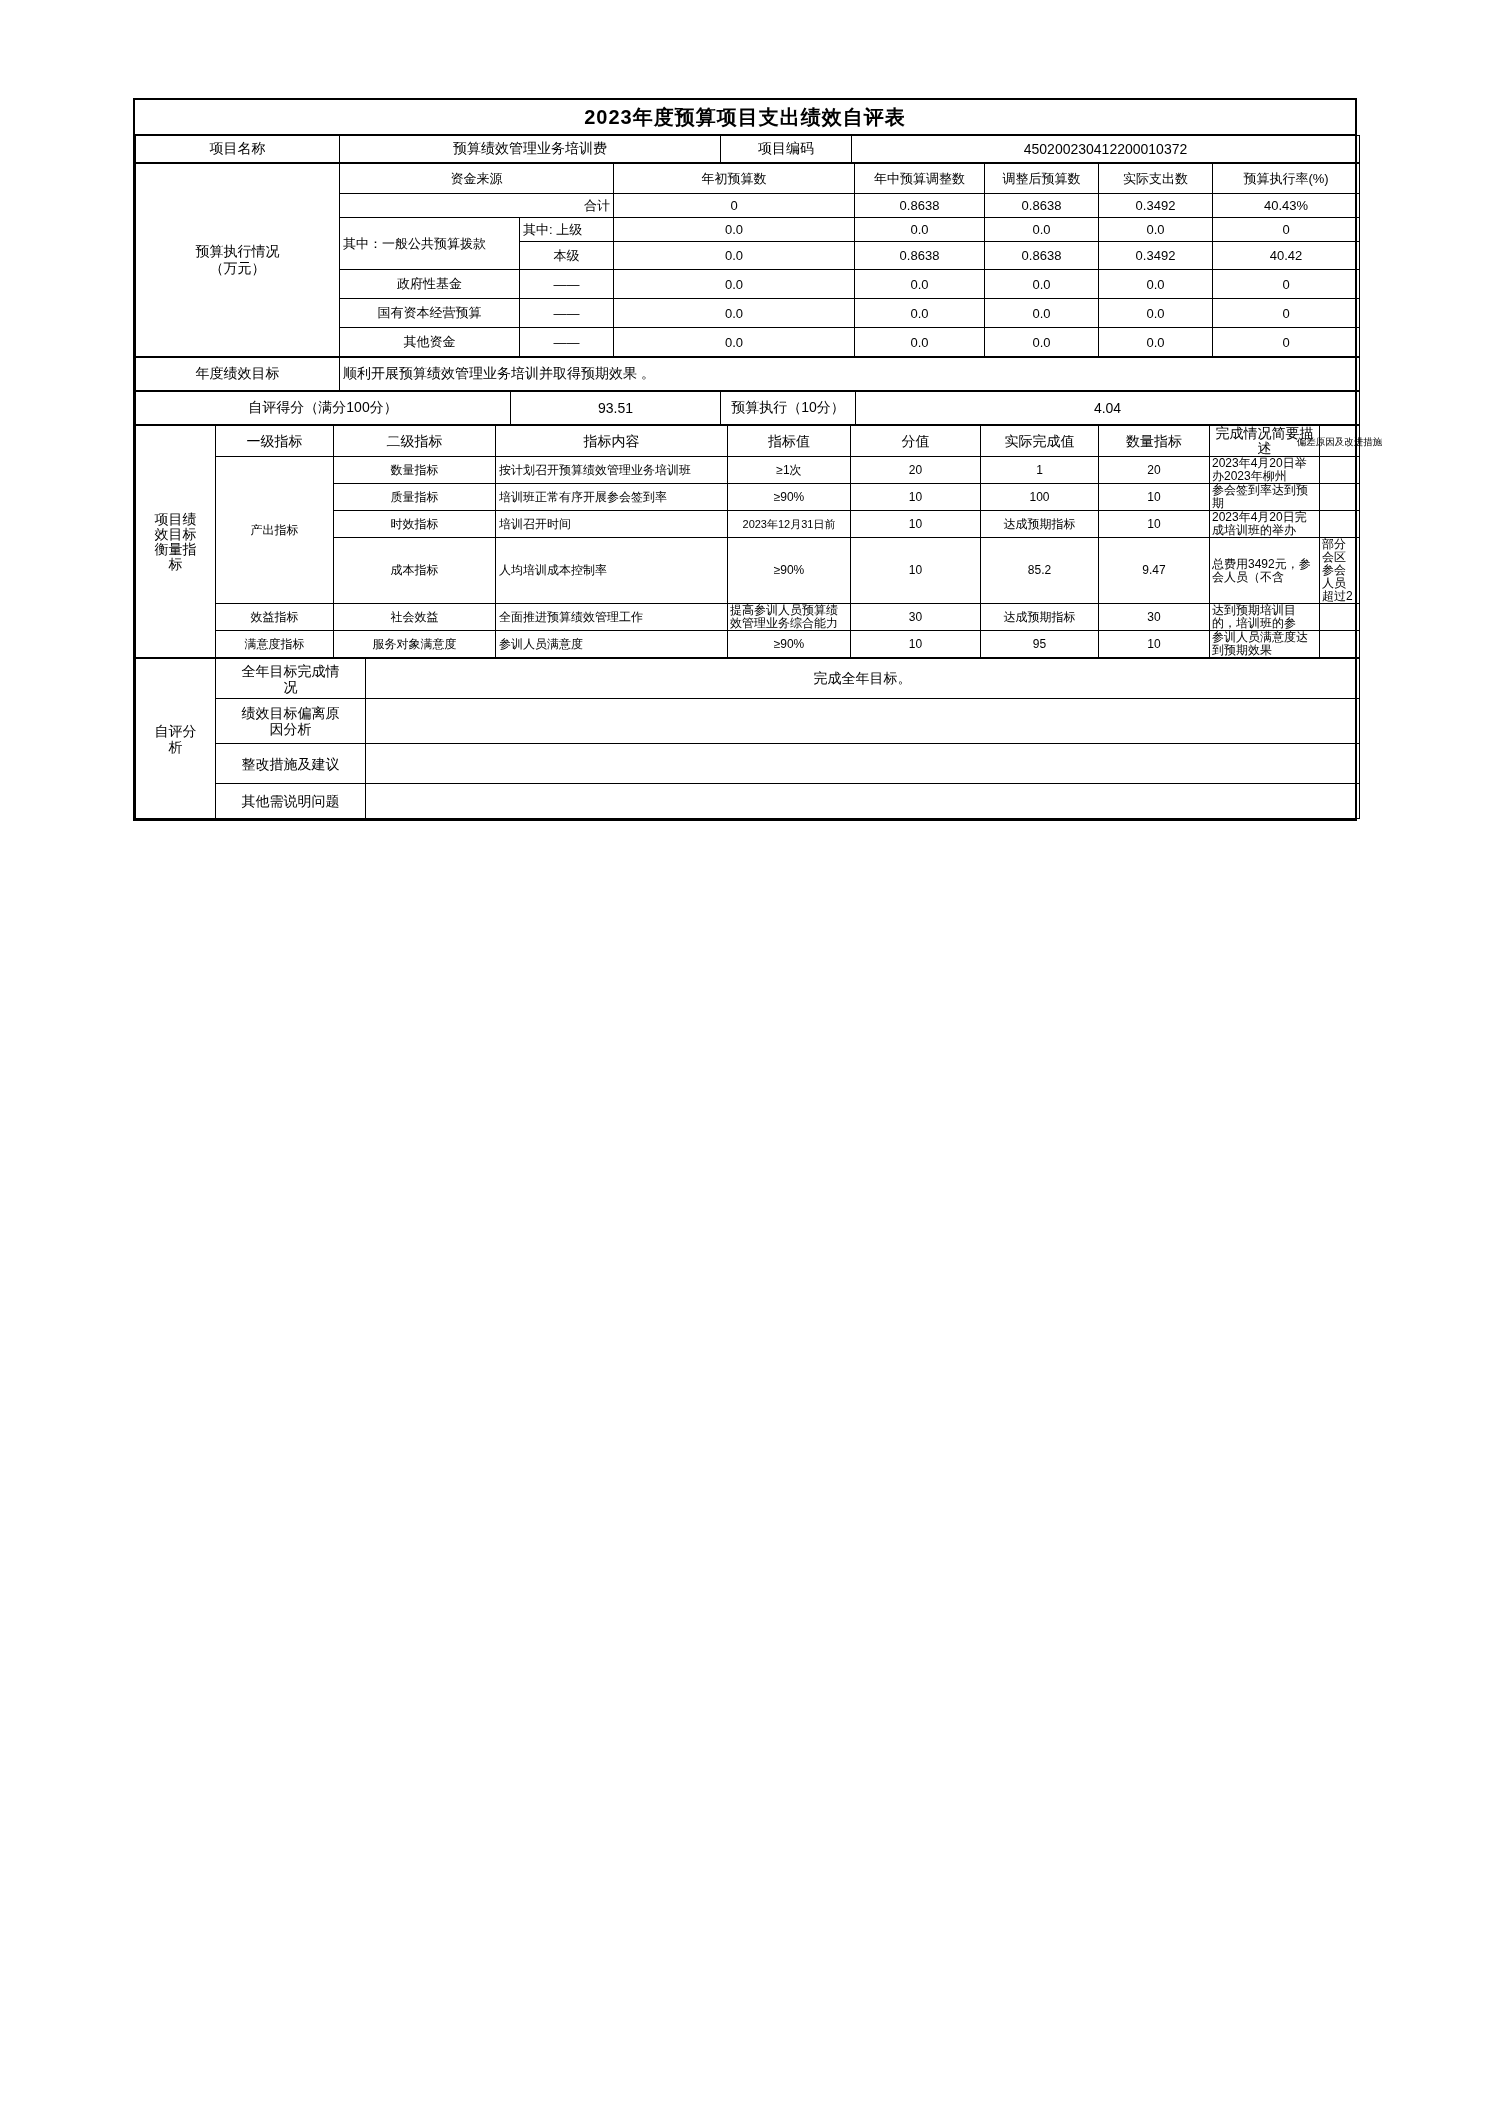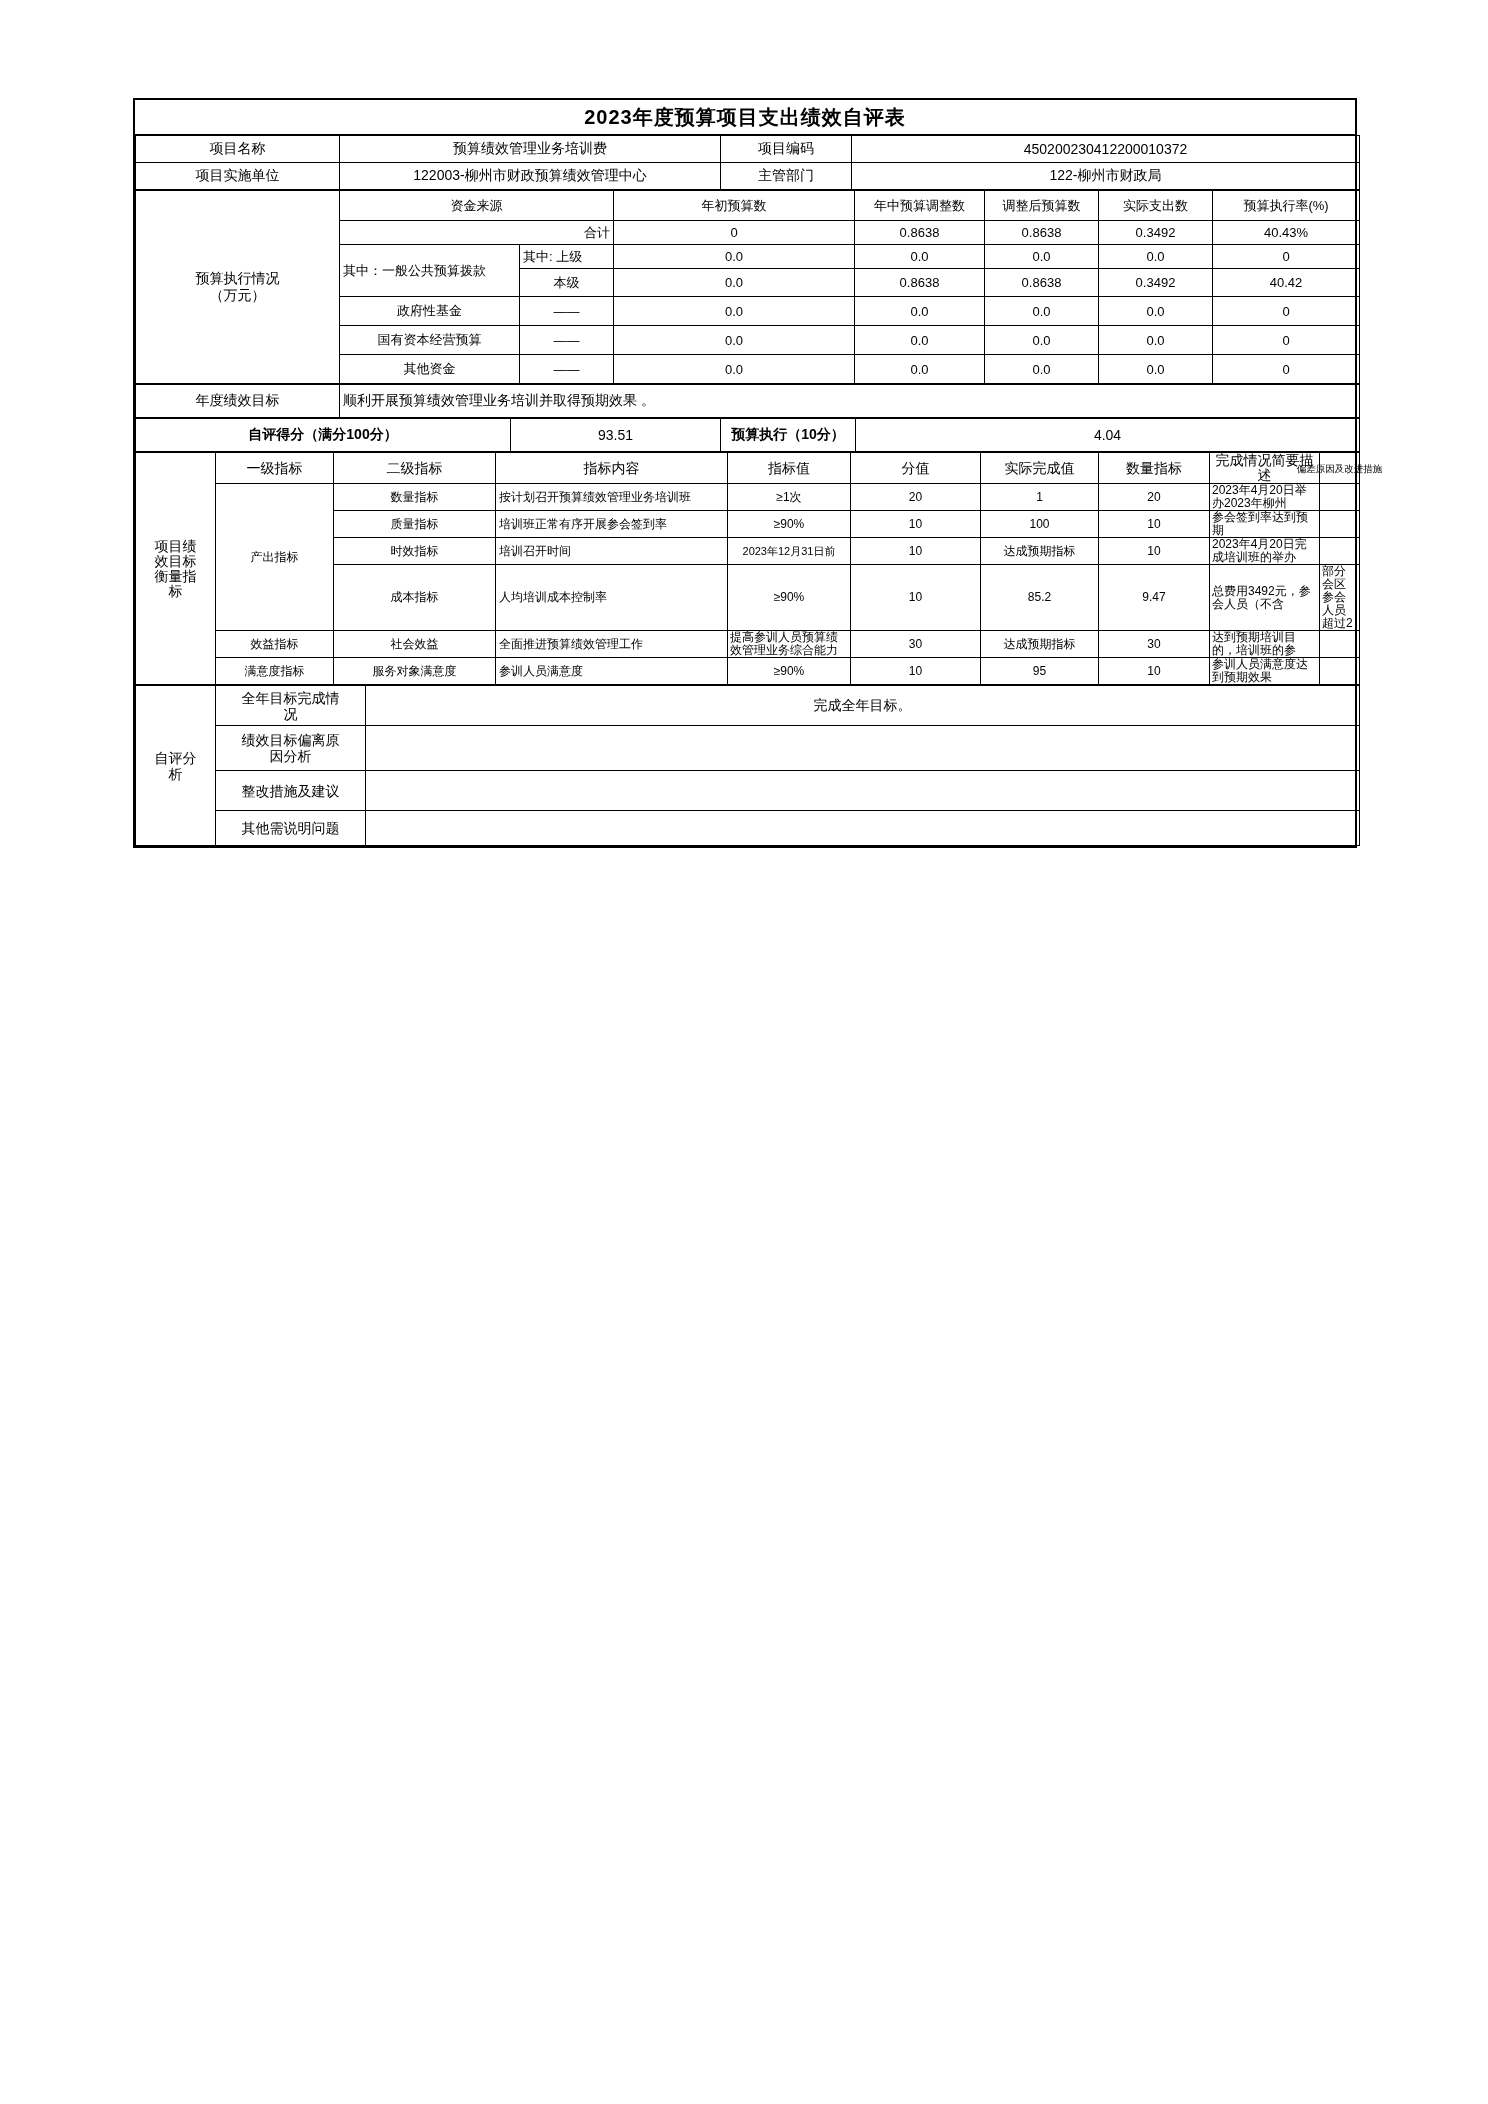--- a/index.html
+++ b/index.html
@@ -11,21 +11,21 @@
   td{border:1px solid #000;padding:0 3px;font-size:13px;text-align:center;vertical-align:middle;overflow:hidden;box-sizing:border-box;}
   .t-info td{height:27px;font-size:14px;}
   .t-bud td{height:24px;}
   .t-bud .hd td{height:30px;}
   .vlab{word-break:break-all;line-height:17px;font-size:14px;}
   .vlab-narrow{word-break:break-all;line-height:16px;font-size:14px;padding:11px 14px;}
   .lft{text-align:left;}
   .rgt{text-align:right;}
   .t-goal td{height:33px;font-size:14px;border-radius:15px;}
   .t-score td{height:33px;font-size:14px;}
-  .bld{font-weight:bold;}
+  .bld{font-weight:normal;}
   .t-ind td{height:20px;font-size:12px;line-height:13px;}
   .t-ind .hd td{height:31px;font-size:14px;line-height:15px;}
   .sm{font-size:9px;line-height:9.5px;text-align:left;padding:0 2px;}
   .devhd{position:relative;overflow:visible;}
   .devhd span{position:absolute;left:50%;top:50%;transform:translate(-50%,-50%);white-space:nowrap;font-size:9.5px;}
   .t-ana td{font-size:14px;}
   .albl{word-break:break-all;line-height:16px;padding:0 22px;}
   .pageno{position:absolute;left:0;right:0;top:2040px;text-align:center;font-size:16px;letter-spacing:1px;}
 </style>
 </head>
@@ -42,26 +42,20 @@
           <col style="width:381px">
           <col style="width:131px">
           <col style="width:508px">
         </colgroup>
       <tbody>
           <tr>
         <td>项目名称</td>
         <td>预算绩效管理业务培训费</td>
         <td>项目编码</td>
         <td>450200230412200010372</td>
-      </tr>
-      <tr>
-        <td>项目实施单位</td>
-        <td>122003-柳州市财政预算绩效管理中心</td>
-        <td>主管部门</td>
-        <td>122-柳州市财政局</td>
       </tr>
     </tbody>
       </table>
 
     <table class="t-bud">
       <colgroup>
           <col style="width:204px">
           <col style="width:180px">
           <col style="width:94px">
           <col style="width:241px">

